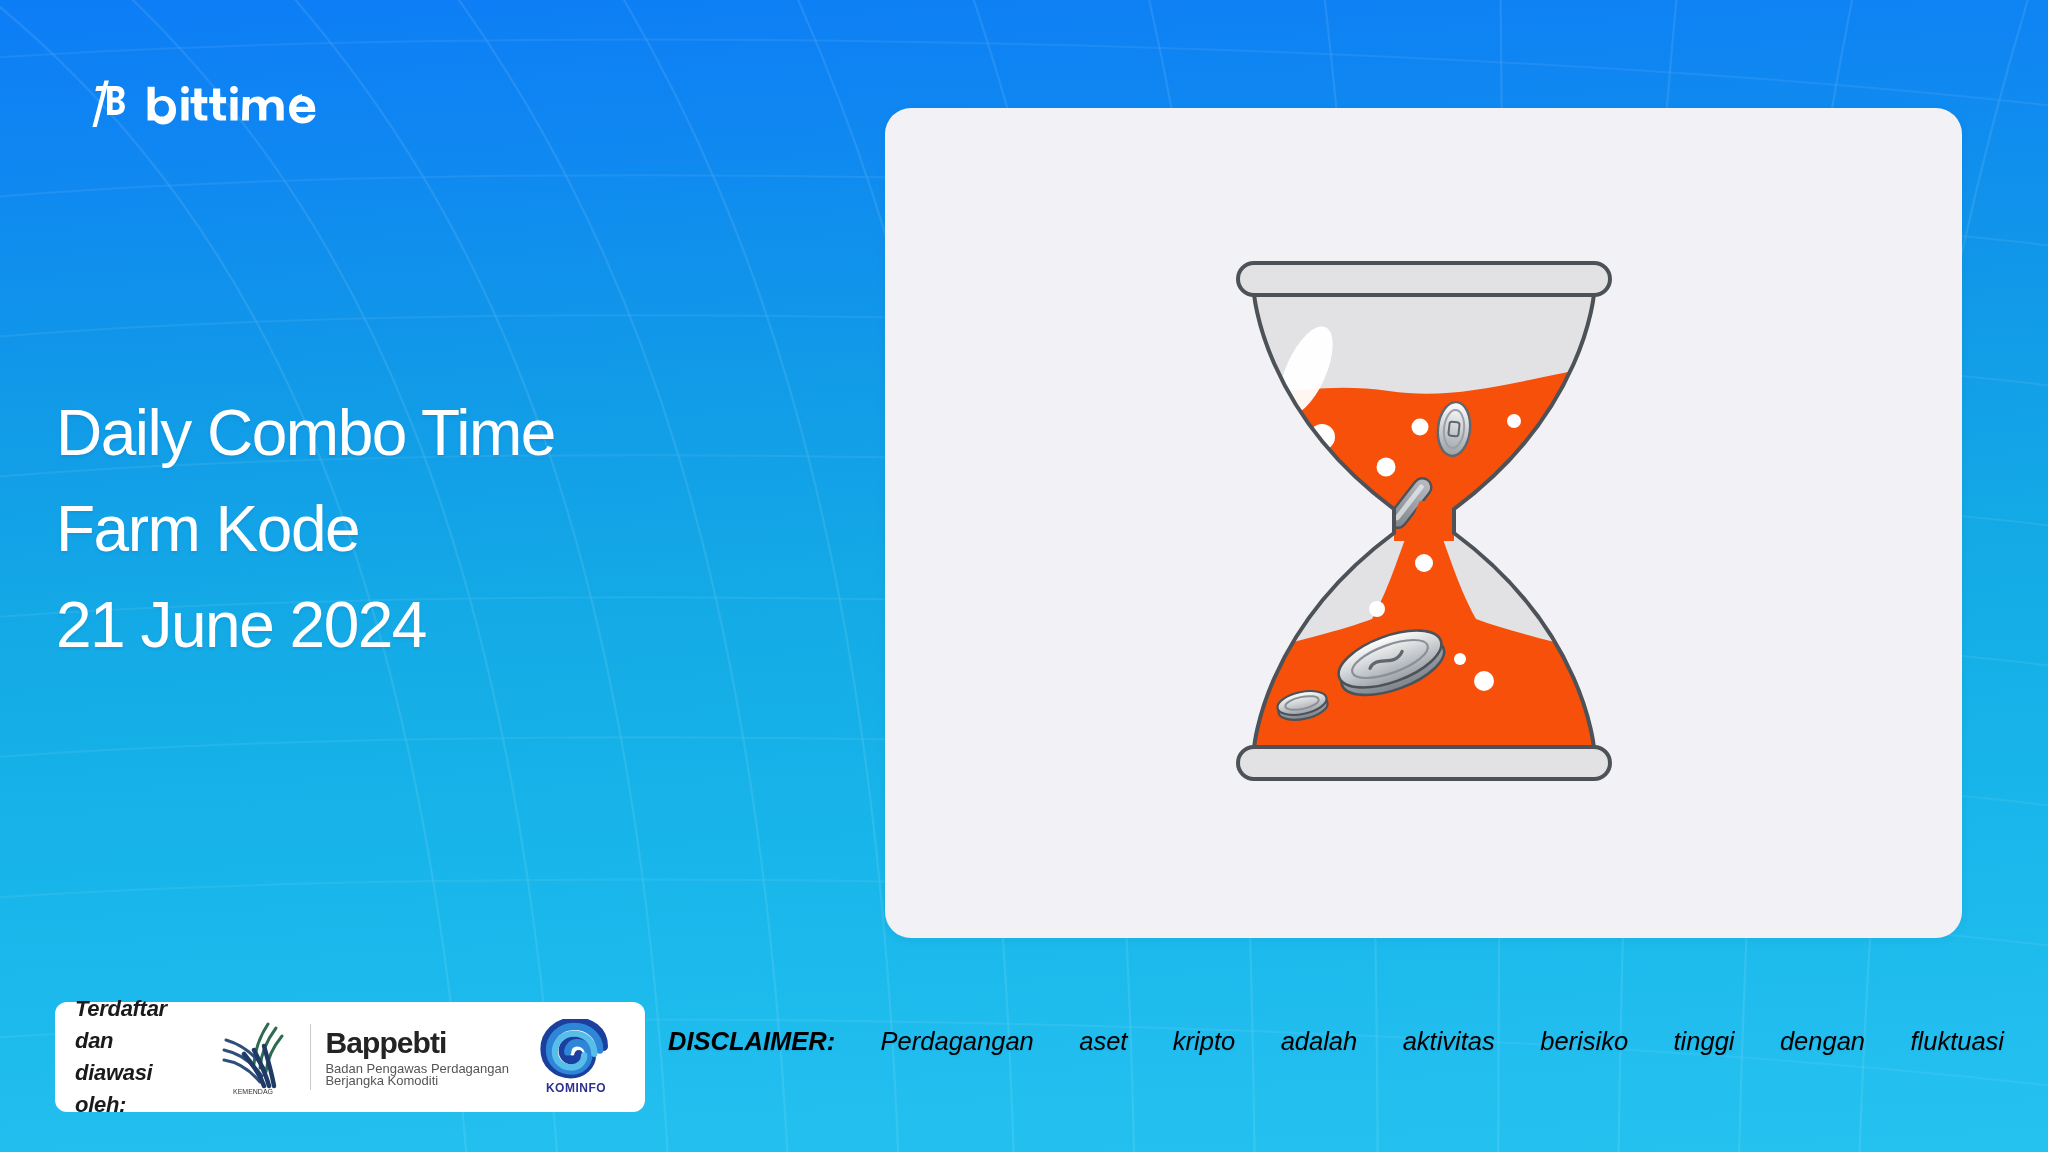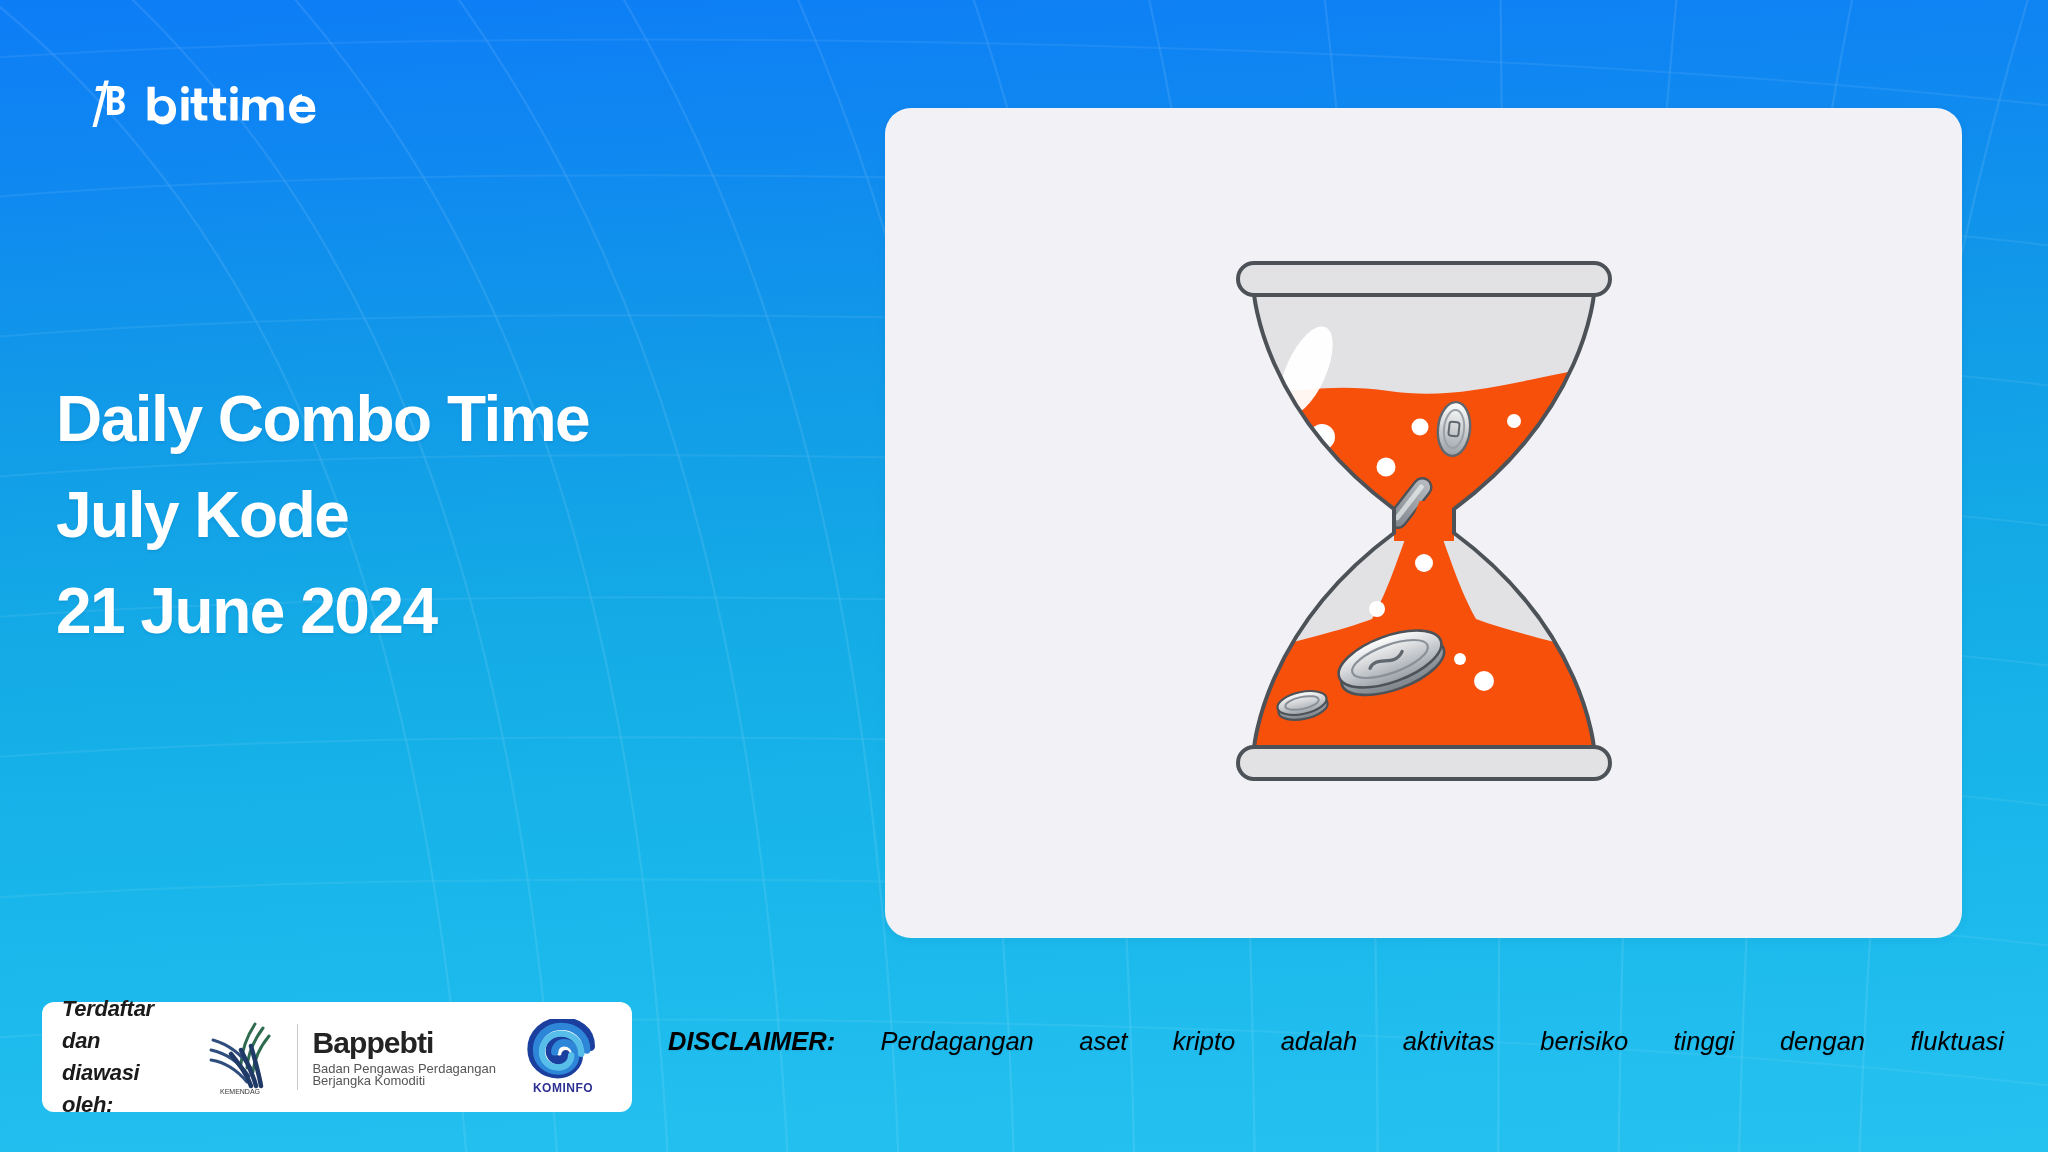--- a/index.html
+++ b/index.html
@@ -19,41 +19,41 @@
   .bg-mesh svg{display:block;width:100%;height:100%;}
 
   
   .logo{position:absolute;left:90px;top:80px;display:flex;align-items:center;gap:14px;}
   .logo-mark{width:40px;height:48px;}
   .logo-word{font-size:0px;}
   .logo-word svg{display:block;}
 
   
   .headline{
-    position:absolute;left:56px;top:371px;
+    position:absolute;left:56px;top:385px;
     color:#FFFFFF;
-    font-weight:bold;
+    font-weight:normal;
     font-size:64px;
     line-height:96px;
     letter-spacing:-1.5px;
     text-shadow:0 2px 3px rgba(0,70,140,.13);
   }
   .headline .ln{display:block;white-space:nowrap;}
 
   
   .card{
     position:absolute;left:885px;top:108px;width:1077px;height:830px;
     background:#F2F1F5;border-radius:26px;
     box-shadow:0 2px 10px rgba(0,40,90,.06);
   }
   .card .art{position:absolute;left:50%;top:50%;transform:translate(-50%,-50%);}
 
   
   .badge{
-    position:absolute;left:42px;top:1002px;width:590px;height:110px;
+    position:absolute;left:55px;top:1002px;width:590px;height:110px;
     background:#FFFFFF;border-radius:12px;
     display:flex;align-items:center;
     padding:0 20px;box-sizing:border-box;gap:14px;
   }
   .badge-text{
     font-style:italic;font-weight:bold;
     font-size:22px;line-height:32px;color:#1B1B1B;
     letter-spacing:-.3px;white-space:pre-line;
   }
   .kemendag{width:86px;height:86px;flex:0 0 auto;}
@@ -148,21 +148,21 @@
           <path d="M111 15.6 h7.7 v3.6 c2-2.8 5-4.2 8.6-4.2 4 0 7.1 1.7 8.9 4.8 2.2-3.2 5.5-4.8 9.6-4.8 6.8 0 11 4.5 11 11.8 V42 h-8 V28.2 c0-4.2-2.1-6.6-5.6-6.6-3.6 0-5.9 2.6-5.9 6.9 V42 h-8 V28.2 c0-4.2-2.1-6.6-5.6-6.6-3.6 0-5.9 2.6-5.9 6.9 V42 h-7.8 Z"></path>
 
           <path d="M177.5 14.5 c8.8 0 14.7 6.3 14.7 15.6 v2.4 h-21.5 c.7 3.9 3.6 6.2 7.6 6.2 3 0 5.4-1.2 6.6-3.3 h7.7 c-1.9 6-7.3 9.8-14.3 9.8 -9.1 0-15.5-6.6-15.5-16 0-9.3 6.3-16 14.7-16.7 Z M170.8 26.6 h13.6 c-.7-3.6-3.3-5.8-6.8-5.8 -3.5 0-6.1 2.2-6.8 5.8 Z"></path>
         </g>
       </svg>
     </span>
   </div>
 
   <div class="headline">
     <span class="ln">Daily Combo Time</span>
-    <span class="ln">July Kode</span>
+    <span class="ln">Farm Kode</span>
     <span class="ln">21 June 2024</span>
   </div>
 
   <div class="card">
     <div class="art">
       <svg width="420" height="560" viewBox="0 0 420 560">
         <defs>
           <clipPath id="topBulbClip">
             <path d="M40,52 L380,52 C380,52 372,170 240,268 L240,300 L180,300 L180,268 C48,170 40,52 40,52 Z"></path>
           </clipPath>

